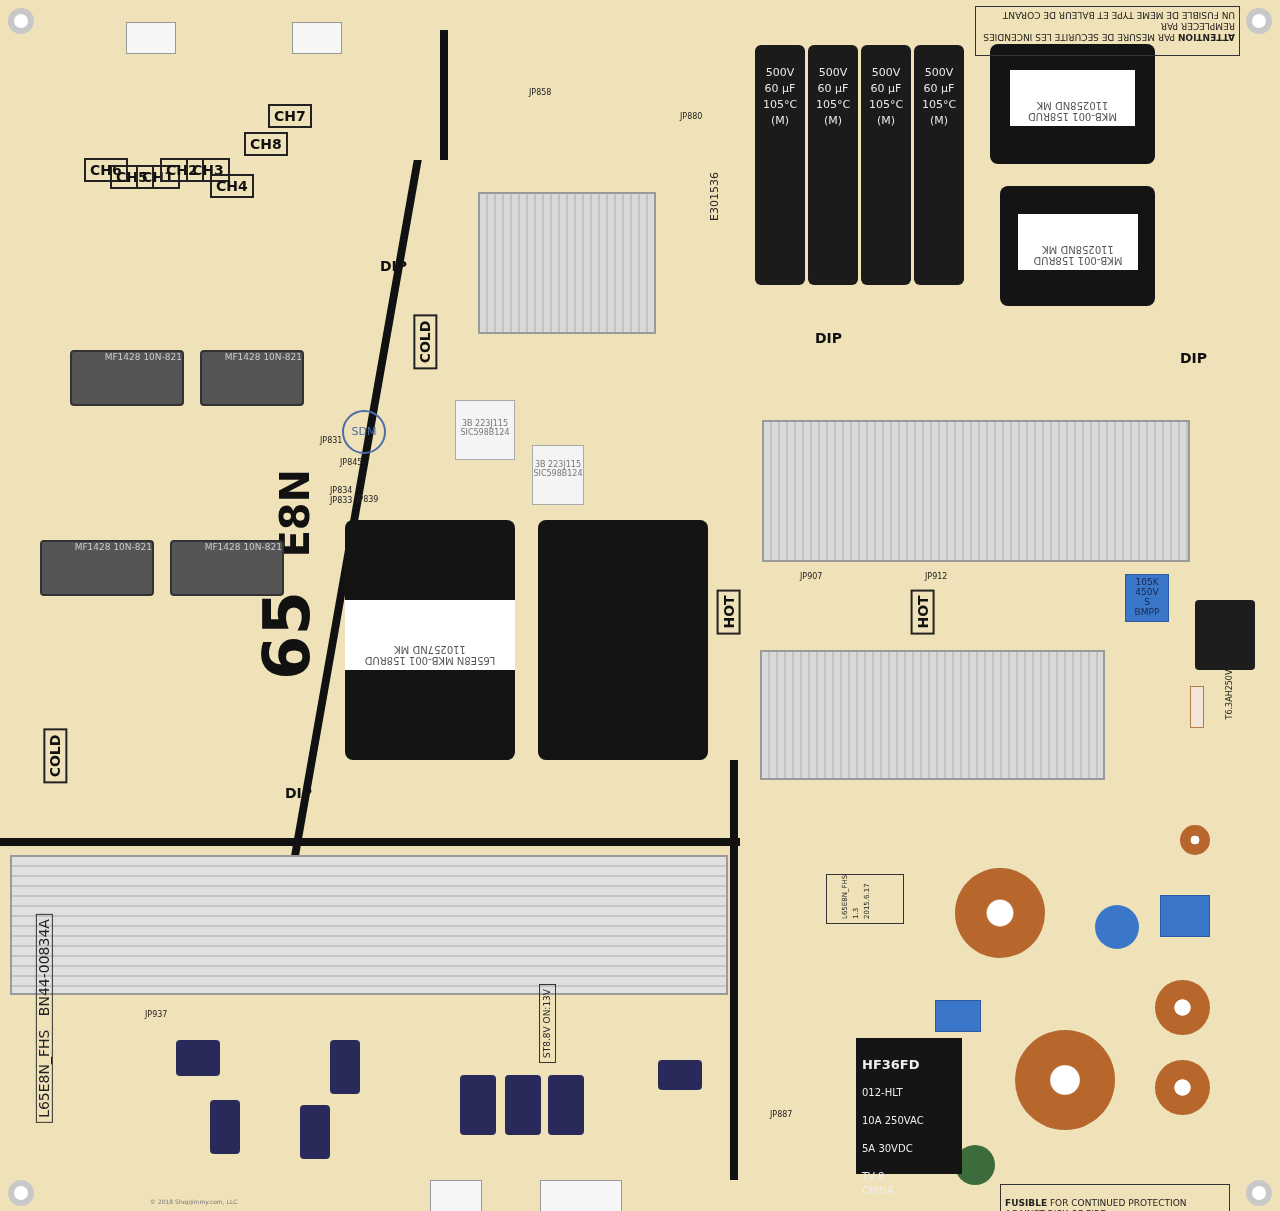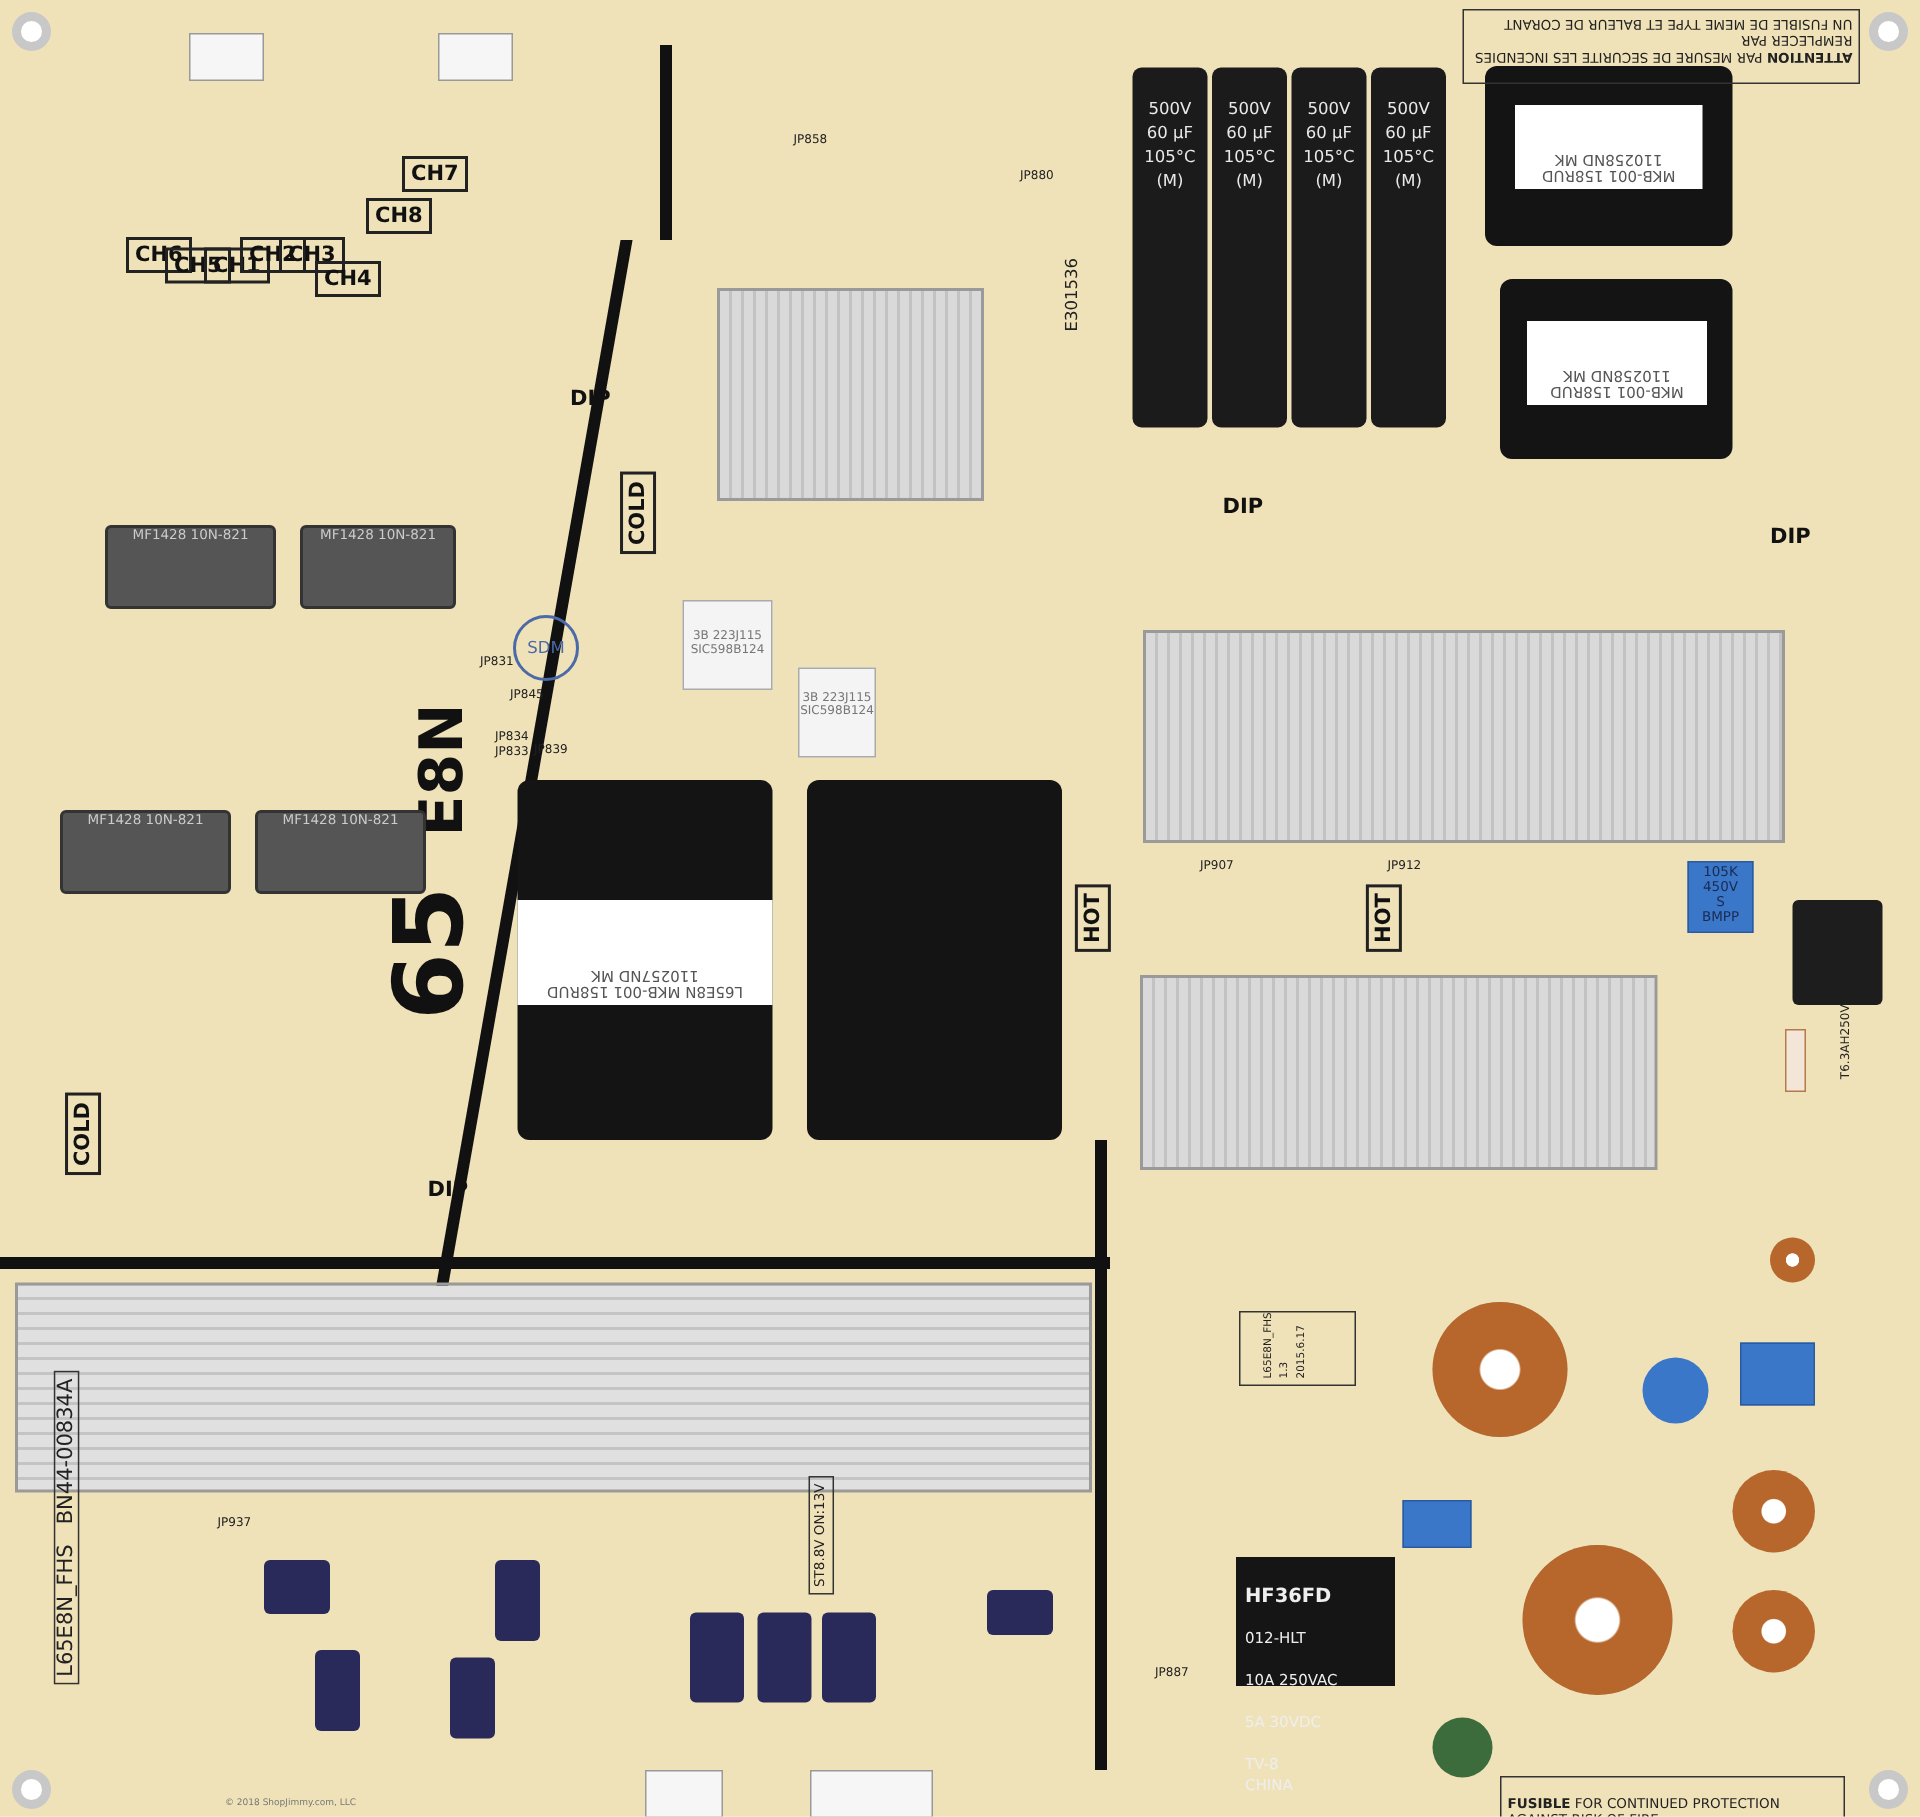--- a/index.html
+++ b/index.html
@@ -8,21 +8,21 @@
   .sink { position:absolute; background:linear-gradient(180deg,#eaeaea,#c8c8c8); border:2px solid #9a9a9a; box-sizing:border-box;
           background-image:repeating-linear-gradient(90deg,#d9d9d9 0 6px,#c2c2c2 6px 8px); }
   .sink.h { background-image:repeating-linear-gradient(180deg,#e0e0e0 0 8px,#c4c4c4 8px 10px); }
   .cap { position:absolute; background:#1b1b1b; border-radius:6px; color:#e8e8e8; font-size:11px; text-align:center; padding-top:20px; box-sizing:border-box; white-space:pre-line; line-height:16px;}
   .xfmr { position:absolute; background:#141414; border-radius:8px; }
   .xlabel { position:absolute; background:#fff; color:#555; font-size:10px; text-align:center; padding:4px; box-sizing:border-box; transform:rotate(180deg); }
   .trace { position:absolute; background:#111; }
   .lbl { position:absolute; font-size:8px; color:#222; white-space:nowrap; }
   .big { position:absolute; font-weight:bold; color:#111; }
   .box { position:absolute; border:2px solid #222; font-weight:bold; color:#111; padding:2px 4px; font-size:14px; }
-  .choke { position:absolute; background:#555; border:2px solid #333; border-radius:4px; color:#ccc; font-size:9px; text-align:center; }
+  .choke { position:absolute; background:#555; border:2px solid #333; border-radius:4px; color:#ccc; font-size:9px; text-align:right; }
   .film { position:absolute; background:#f4f4f4; border:1px solid #aaa; font-size:8px; color:#777; text-align:center; }
   .blue { position:absolute; background:#3a77c8; border:1px solid #2a5aa0; color:#1b2a50; font-size:9px; text-align:center; }
   .toroid { position:absolute; border-radius:50%; background:radial-gradient(circle,#fff 0 20%,#b8672c 22% 70%,#7a3e15 72%); }
   .relay { position:absolute; background:#151515; color:#eee; font-size:10px; padding:6px; box-sizing:border-box; line-height:14px; white-space:pre-line; }
   .ecap { position:absolute; background:#2a2a5a; border-radius:4px; }
   .hole { position:absolute; width:26px; height:26px; border-radius:50%; background:#fff; border:6px solid #c8c8c8; box-sizing:border-box; }
   .notice { position:absolute; border:1px solid #333; font-size:9px; color:#222; padding:2px 4px; line-height:11px; white-space:pre-line; }
 </style>
 </head>
 <body>
@@ -119,21 +119,21 @@
   <div class="toroid" style="left:1015px;top:1030px;width:100px;height:100px"></div>
   <div class="toroid" style="left:1155px;top:980px;width:55px;height:55px"></div>
   <div class="toroid" style="left:1155px;top:1060px;width:55px;height:55px"></div>
   <div class="toroid" style="left:1180px;top:825px;width:30px;height:30px"></div>
 
   <div class="blue" style="left:1160px;top:895px;width:48px;height:40px"></div>
   <div class="abs" style="left:1095px;top:905px;width:44px;height:44px;border-radius:50%;background:#3a77c8"></div>
   <div class="blue" style="left:935px;top:1000px;width:44px;height:30px"></div>
   <div class="abs" style="left:955px;top:1145px;width:40px;height:40px;border-radius:50%;background:#3c6b3c"></div>
 
-  <div class="relay" style="left:824px;top:1038px;width:106px;height:86px">
+  <div class="relay" style="left:856px;top:1038px;width:106px;height:136px">
     <div style="font-weight:bold;font-size:13px">HF36FD</div>
     <div>012-HLT</div>
     <div>10A 250VAC</div>
     <div>5A 30VDC</div>
     <div>TV-8
 CHINA</div>
   </div>
 
   <div class="ecap" style="left:460px;top:1075px;width:36px;height:60px"></div>
   <div class="ecap" style="left:505px;top:1075px;width:36px;height:60px"></div>

